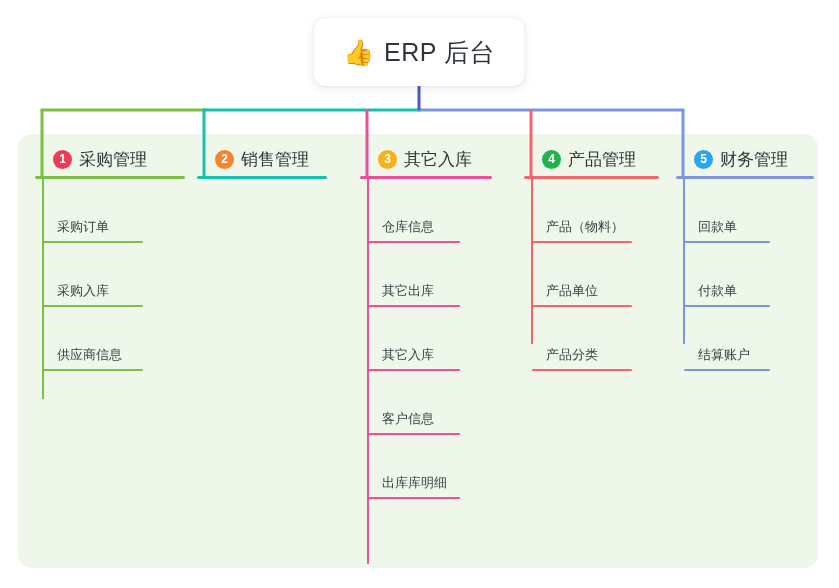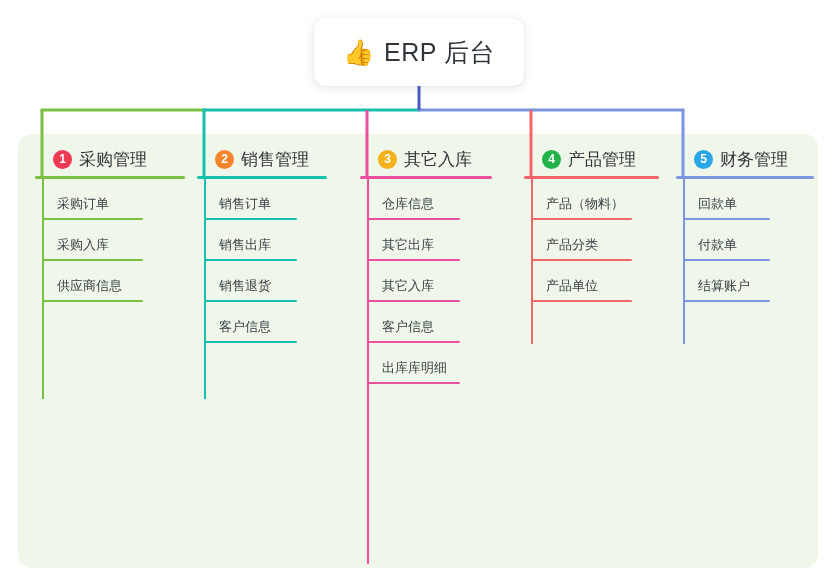--- a/index.html
+++ b/index.html
@@ -97,21 +97,21 @@
     height: 3px;
     border-radius: 2px;
     margin-top: 4px;
   }
   .items {
     position: relative;
     margin-top: 0;
   }
   .item {
     position: relative;
-    height: 41px;
+    height: 64px;
   }
   .item-label {
     position: absolute;
     left: 22px;
     bottom: 7px;
     font-size: 13px;
     color: #3a4046;
     white-space: nowrap;
   }
   .item-underline {
@@ -174,39 +174,20 @@
             <div class="item-underline" style="width: 100px; background: rgb(122, 193, 67);"></div>
           </div>
         </div>
       </div>
       <div class="col" style="left: 197px;">
         <div class="col-head">
           <span class="badge" style="background: rgb(245, 132, 42);">2</span>
           <span class="col-title">销售管理</span>
         </div>
         <div class="col-underline" style="width: 130px; background: rgb(22, 192, 173);"></div>
-        <div class="items">
-          <div class="spine" style="background: rgb(22, 192, 173); height: 220px;"></div>
-          <div class="item">
-            <span class="item-label">销售订单</span>
-            <div class="item-underline" style="width: 92px; background: rgb(22, 192, 173);"></div>
-          </div>
-          <div class="item">
-            <span class="item-label">销售出库</span>
-            <div class="item-underline" style="width: 92px; background: rgb(22, 192, 173);"></div>
-          </div>
-          <div class="item">
-            <span class="item-label">销售退货</span>
-            <div class="item-underline" style="width: 92px; background: rgb(22, 192, 173);"></div>
-          </div>
-          <div class="item">
-            <span class="item-label">客户信息</span>
-            <div class="item-underline" style="width: 92px; background: rgb(22, 192, 173);"></div>
-          </div>
-        </div>
       </div>
       <div class="col" style="left: 360px;">
         <div class="col-head">
           <span class="badge" style="background: rgb(246, 178, 27);">3</span>
           <span class="col-title">其它入库</span>
         </div>
         <div class="col-underline" style="width: 132px; background: rgb(236, 79, 156);"></div>
         <div class="items">
           <div class="spine" style="background: rgb(236, 79, 156); height: 385px;"></div>
           <div class="item">
@@ -237,27 +218,27 @@
           <span class="col-title">产品管理</span>
         </div>
         <div class="col-underline" style="width: 135px; background: rgb(244, 101, 106);"></div>
         <div class="items">
           <div class="spine" style="background: rgb(244, 101, 106); height: 165px;"></div>
           <div class="item">
             <span class="item-label">产品（物料）</span>
             <div class="item-underline" style="width: 100px; background: rgb(244, 101, 106);"></div>
           </div>
           <div class="item">
+            <span class="item-label">产品单位</span>
+            <div class="item-underline" style="width: 100px; background: rgb(244, 101, 106);"></div>
+          </div>
+          <div class="item">
             <span class="item-label">产品分类</span>
             <div class="item-underline" style="width: 100px; background: rgb(244, 101, 106);"></div>
           </div>
-          <div class="item">
-            <span class="item-label">产品单位</span>
-            <div class="item-underline" style="width: 100px; background: rgb(244, 101, 106);"></div>
-          </div>
         </div>
       </div>
       <div class="col" style="left: 676px;">
         <div class="col-head">
           <span class="badge" style="background: rgb(42, 167, 232);">5</span>
           <span class="col-title">财务管理</span>
         </div>
         <div class="col-underline" style="width: 138px; background: rgb(123, 149, 224);"></div>
         <div class="items">
           <div class="spine" style="background: rgb(123, 149, 224); height: 165px;"></div>

